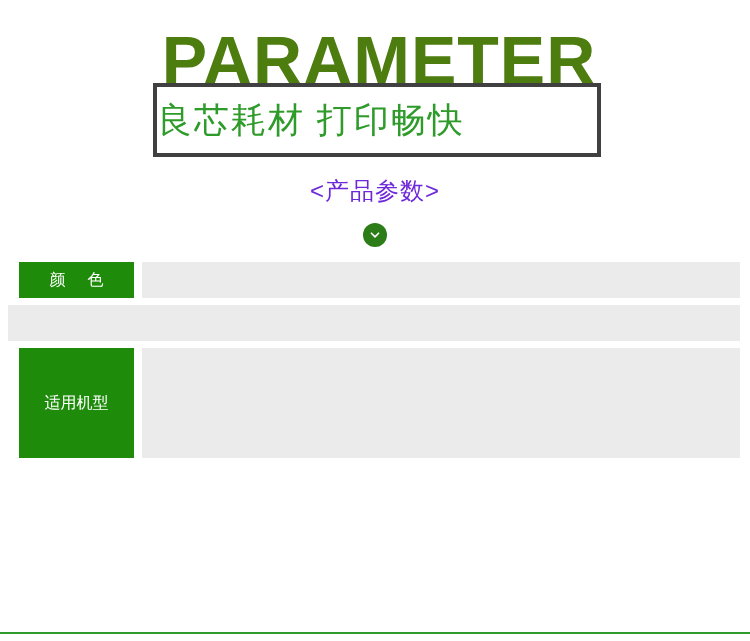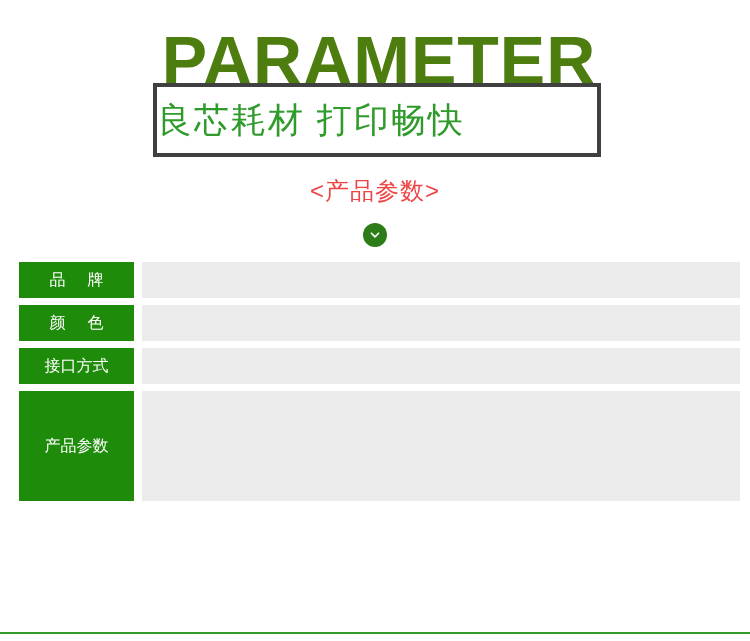--- a/index.html
+++ b/index.html
@@ -59,21 +59,21 @@
   }
 
   .subtitle {
     position: absolute;
     left: 0;
     top: 175px;
     width: 750px;
     text-align: center;
     font-size: 24px;
     line-height: 32px;
-    color: #ef4444;
+    color: #6d28d9;
     letter-spacing: 1px;
   }
 
   .chevron-btn {
     position: absolute;
     left: 363px;
     top: 223px;
     width: 24px;
     height: 24px;
     border-radius: 50%;
@@ -178,45 +178,36 @@
       <svg width="14" height="14" viewBox="0 0 14 14" aria-hidden="true">
         <path d="M3.4 5.2 L7 8.9 L10.6 5.2" fill="none" stroke="#ffffff" stroke-width="1.6" stroke-linecap="round" stroke-linejoin="round"></path>
       </svg>
     </span>
   </div>
 
 </div>
 
 <div class="param-table">
 
-  <div class="param-row short">
-    <div class="param-label spaced">
-      <span class="lbl">品牌</span>
-    </div>
-    <div class="param-value"></div>
-  </div>
 
 
   <div class="param-row short">
     <div class="param-label spaced">
       <span class="lbl">颜色</span>
     </div>
     <div class="param-value"></div>
   </div>
 
   <div class="param-row short">
+    <div class="param-value"></div>
+  </div>
+
+
+  <div class="param-row tall">
     <div class="param-label">
-      <span class="lbl">接口方式</span>
+      <span class="lbl">适用机型</span>
     </div>
     <div class="param-value"></div>
   </div>
 
-
-  <div class="param-row tall">
-    <div class="param-label">
-      <span class="lbl">产品参数</span>
-    </div>
-    <div class="param-value"></div>
-  </div>
-
 </div>
 
 <div class="bottom-rule"></div>
 
 </body></html>

